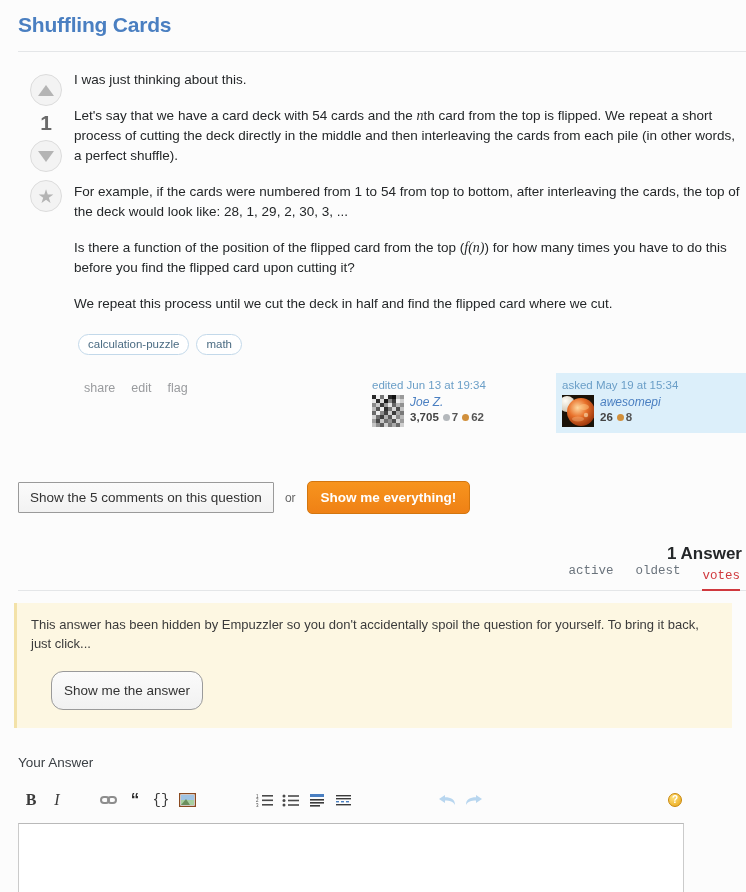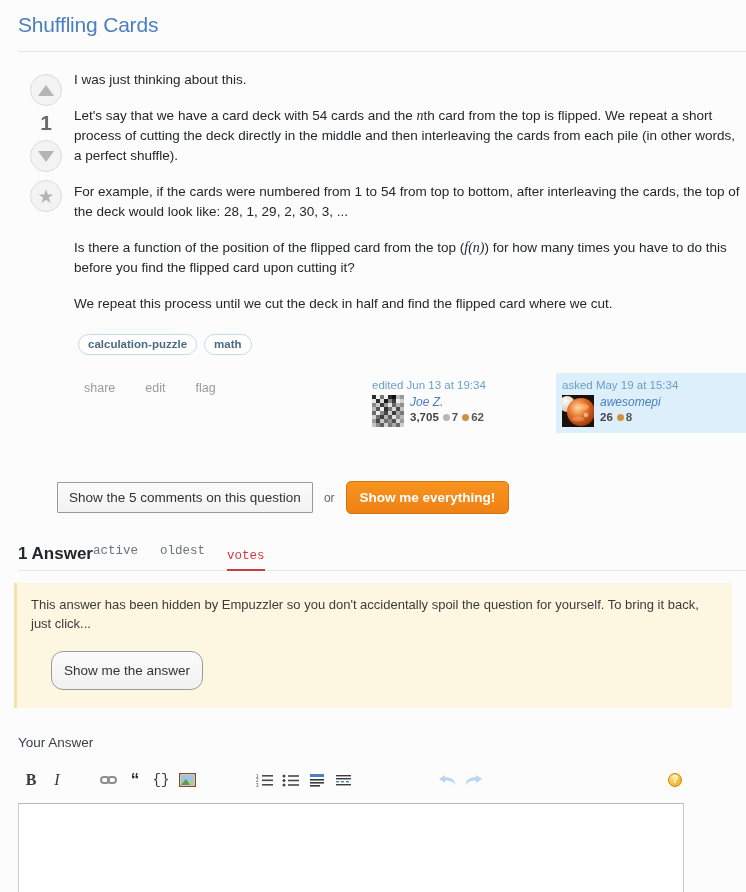--- a/index.html
+++ b/index.html
@@ -16,21 +16,21 @@
     overflow: hidden;
     position: relative;
   }
 
   
   #question-header {
     padding: 12px 18px 0 18px;
   }
   #page-title {
     font-size: 21px;
-    font-weight: normal;
+    font-weight: bold;
     color: #4a7fc1;
     margin: 0;
     line-height: 1.2;
     letter-spacing: -0.2px;
   }
   #header-rule {
     margin: 14px 0 0 18px;
     border-top: 1px solid #e4e6e8;
   }
 
@@ -99,21 +99,20 @@
     font-family: "Liberation Serif", serif;
     font-style: italic;
     font-size: 14px;
   }
 
   
   #tag-list {
     margin: 20px 0 0 4px;
     display: flex;
     gap: 7px;
-    font-weight: bold;
   }
   .tag {
     display: inline-block;
     padding: 3px 9px 4px 9px;
     border: 1px solid #c3d9ea;
     border-radius: 11px;
     background: #fff;
     color: #4a6b82;
     font-size: 11.5px;
     line-height: 12px;
@@ -123,21 +122,21 @@
   
   #post-meta-row {
     display: flex;
     align-items: flex-start;
     margin-top: 18px;
     position: relative;
     min-height: 60px;
   }
   #post-actions {
     display: flex;
-    gap: 30px;
+    gap: 16px;
     padding: 8px 0 0 10px;
     flex: 1 1 auto;
   }
   .post-action {
     color: #999b9e;
     font-size: 12.5px;
   }
   .user-card {
     width: 190px;
     flex: 0 0 190px;
@@ -199,45 +198,46 @@
     margin-top: 48px;
   }
   #show-comments-button {
     background: linear-gradient(#fbfbfb, #f2f2f2);
     border: 1px solid #9a9a9a;
     padding: 7px 11px;
     font-size: 13.5px;
     color: #333;
     border-radius: 1px;
     font-family: "Liberation Sans", sans-serif;
-    margin-left: 39px;
   }
   #comments-or {
     color: #666;
     font-size: 12px;
   }
   #show-everything-button {
     background: linear-gradient(#f7941e, #ef8115);
     border: 1px solid #d3760f;
     color: #fff;
     font-weight: bold;
     font-size: 13.5px;
     padding: 8px 13px;
     border-radius: 5px;
     font-family: "Liberation Sans", sans-serif;
   }
 
   
   #answers-header {
     display: flex;
     align-items: flex-end;
+    justify-content: space-between;
     margin: 30px 0 0 18px;
     padding-bottom: 6px;
     border-bottom: 1px solid #e4e6e8;
     padding-right: 4px;
+    flex-direction: column;
   }
   #answers-count {
     font-size: 17px;
     font-weight: bold;
     color: #242729;
   }
   #answer-tabs {
     display: flex;
     gap: 22px;
     align-items: flex-end;

